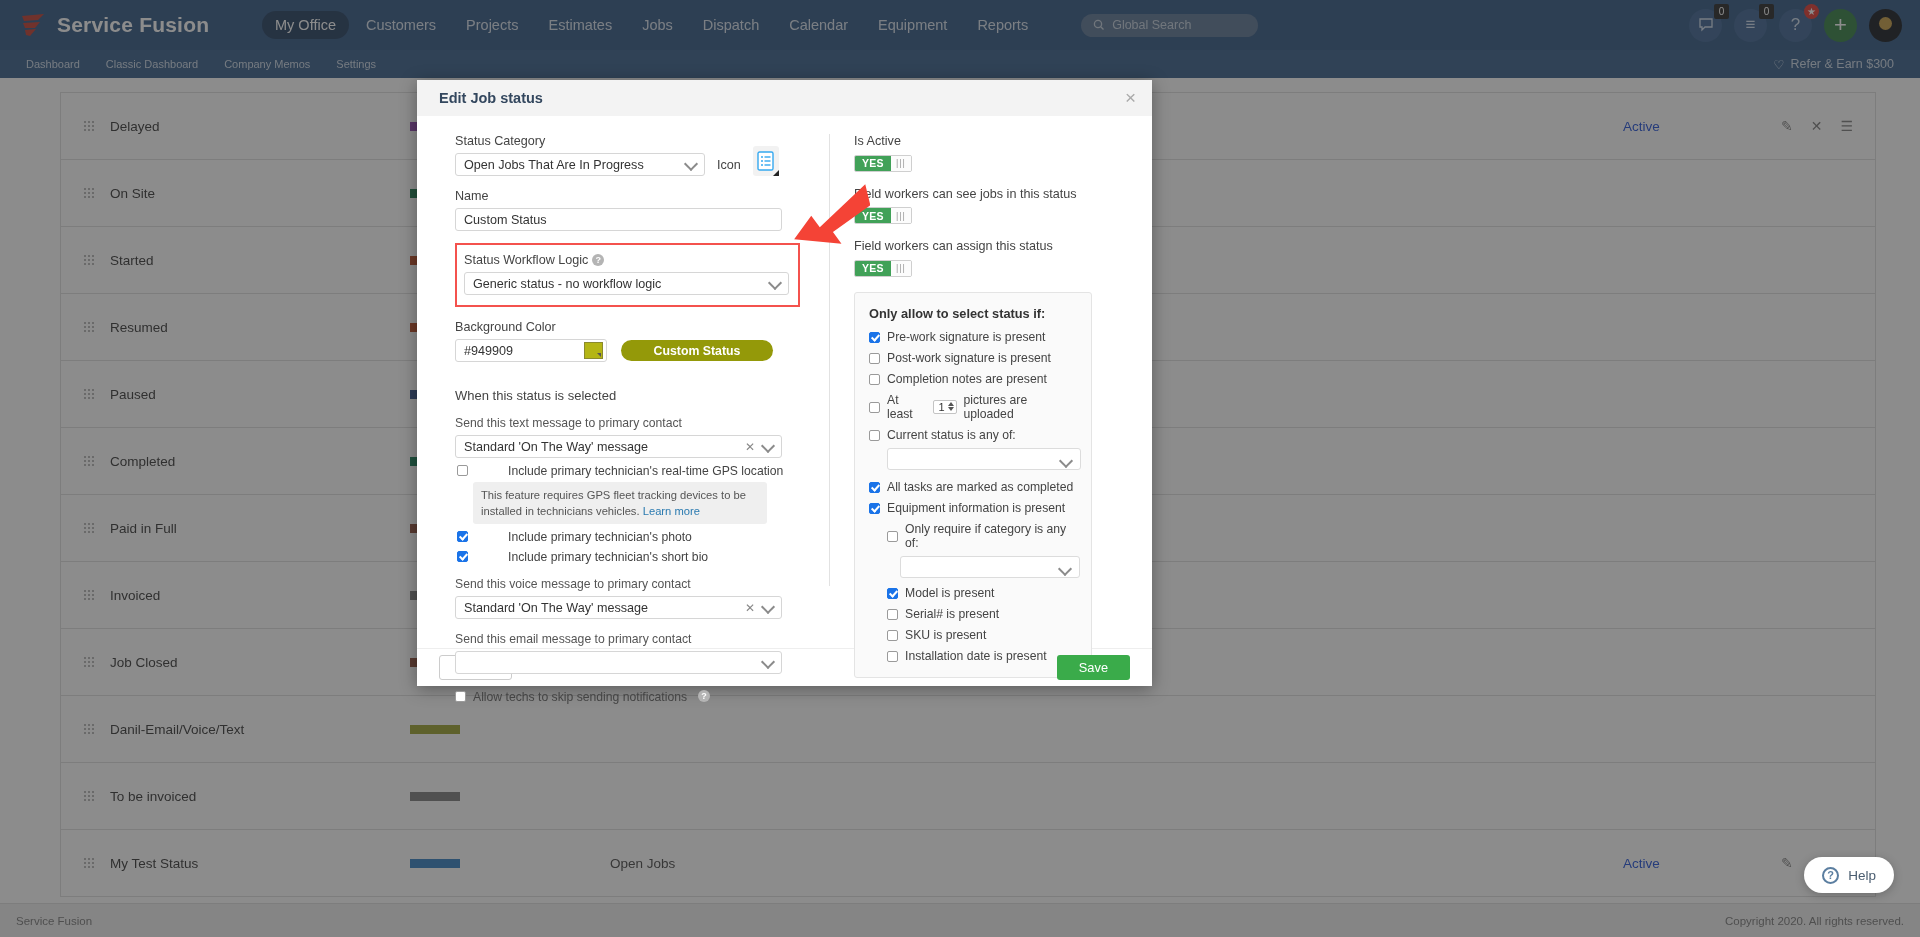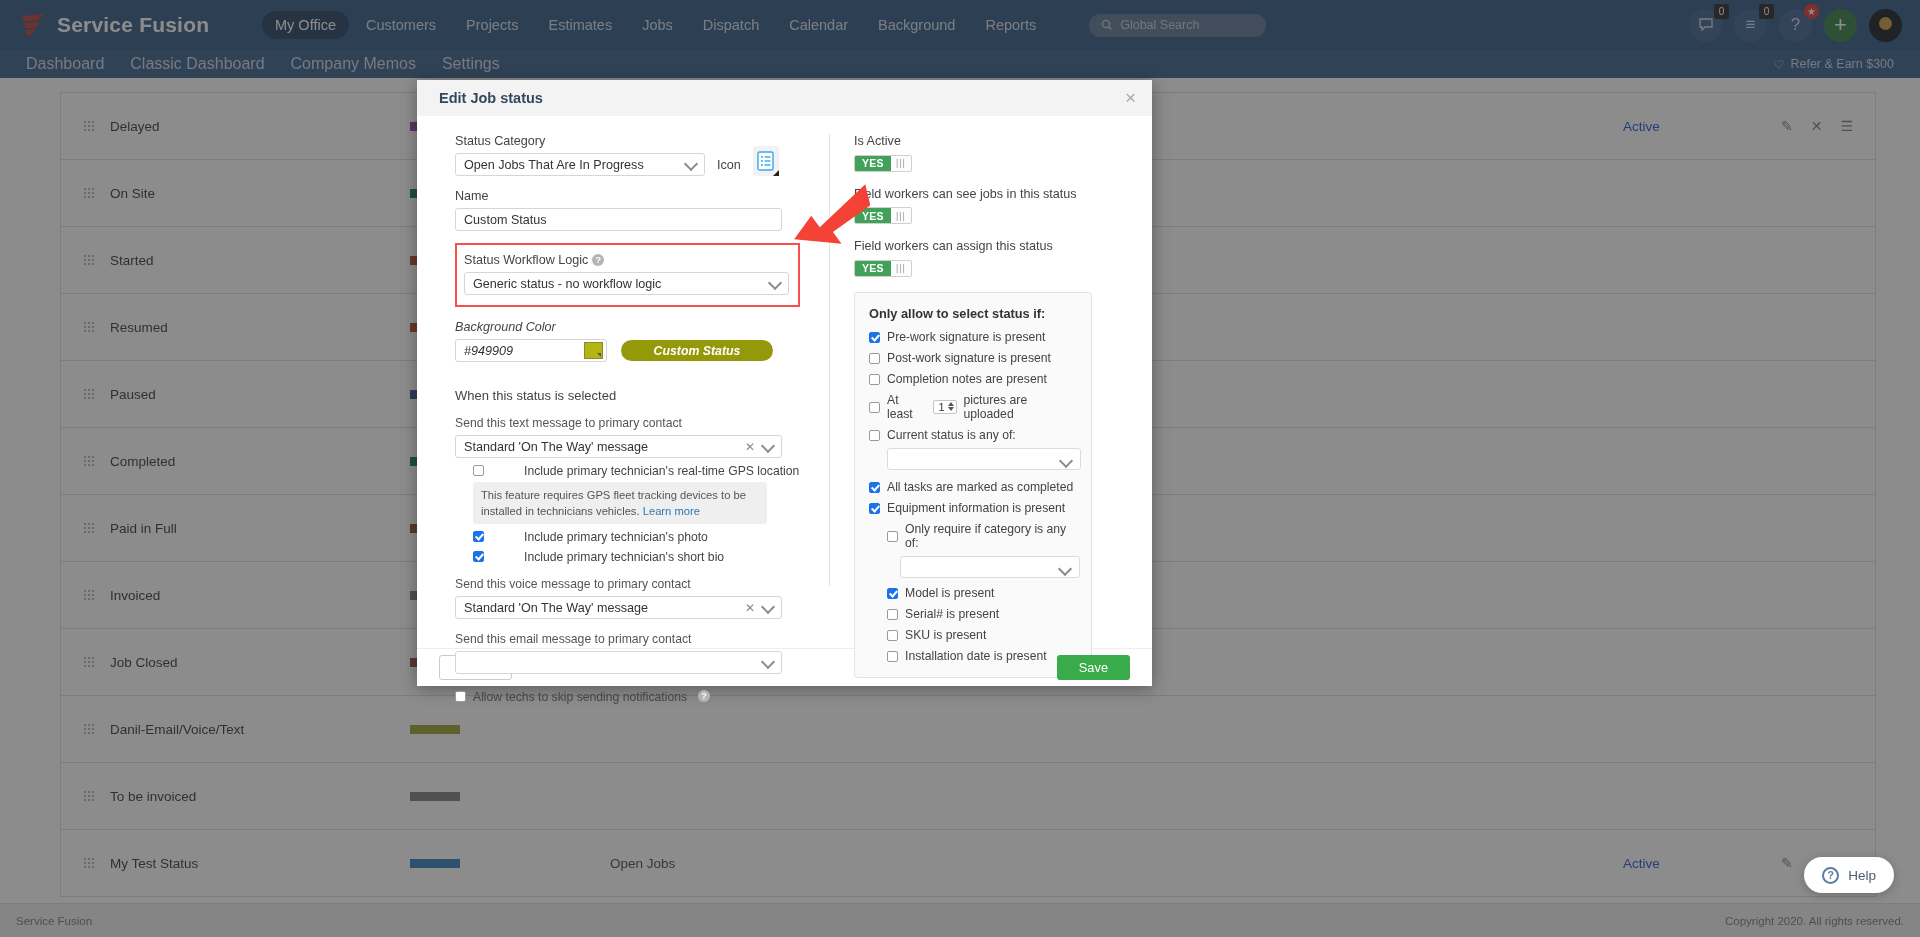--- a/index.html
+++ b/index.html
@@ -40,21 +40,21 @@
     font-size:10px; min-width:15px; height:15px; border-radius:2px;
     display:flex; align-items:center; justify-content:center; padding:0 3px;
   }
   .badge.star { background:#e2342b; border-radius:50%; width:15px; }
 
   
   #subnav {
     height:28px; background:#33starter; background:#335b88; display:flex; align-items:center;
     padding:0 26px; gap:26px; position:relative; z-index:5;
   }
-  #subnav .si { color:#cdd9e6; font-size:16px; cursor:pointer; }
+  #subnav .si { color:#cdd9e6; font-size:11px; cursor:pointer; }
   #refer { margin-left:auto; color:#cdd9e6; font-size:12.5px; display:flex; align-items:center; gap:6px; cursor:pointer; }
 
   
   #page { position:absolute; top:78px; left:0; right:0; bottom:0; background:#fff; }
   #status-list { margin:14px 44px 0 60px; border:1px solid #ddd; border-bottom:none; }
   .srow {
     height:67px; border-bottom:1px solid #ddd; display:flex; align-items:center;
     padding:0 22px; font-size:13.5px; color:#333;
   }
   .srow .grip { width:11px; height:13px; margin-right:16px; opacity:.45;
@@ -107,21 +107,21 @@
 
   #name-wrap { margin-top:13px; }
   #name-inp { width:327px; }
 
   #wf-box { margin-top:12px; border:2px solid #f4524d; padding:8px 10px 10px 7px; width:345px; }
   #wf-sel { width:325px; }
   .help { display:inline-flex; width:12px; height:12px; border-radius:50%; background:#b4b4b4;
     color:#fff; font-size:9px; align-items:center; justify-content:center; margin-left:4px;
     vertical-align:1px; cursor:pointer; font-weight:bold; }
 
-  #bg-wrap { margin-top:13px;font-style:italic; }
+  #bg-wrap { margin-top:13px; }
   #bg-row { display:flex; align-items:center; gap:14px; }
   #bg-inp { width:152px; position:relative; padding-right:26px; }
   #sw-btn { position:absolute; right:3px; top:2px; width:19px; height:17px;
     border:1px solid #8a8a2e; background:#b4b515; cursor:pointer; }
   #sw-btn::after { content:""; position:absolute; right:1px; bottom:1px;
     border-left:4px solid transparent; border-top:4px solid #555; }
   #preview-btn { width:152px; height:21px; border-radius:11px; color:#fff;
     font-size:12.3px; font-weight:bold; display:flex; align-items:center; justify-content:center; cursor:pointer; }
 
   #when-title { margin-top:26px; font-size:13px; color:#444; }
@@ -131,21 +131,21 @@
 
   .cbrow { display:flex; align-items:flex-start; gap:7px; margin-top:6px; font-size:12.2px; color:#444; }
   .cb { width:11px; height:11px; border:1px solid #9a9a9a; border-radius:2px; background:#fff;
     flex:none; margin-top:1px; cursor:pointer; position:relative; }
   .cb.on { background:#1a73e8; border-color:#1a73e8; }
   .cb.on::after { content:""; position:absolute; left:3px; top:0px; width:3px; height:6px;
     border-right:2px solid #fff; border-bottom:2px solid #fff; transform:rotate(42deg); }
   #gps-note { margin:4px 0 2px 18px; width:294px; background:#efefef; border-radius:3px;
     padding:5px 8px; font-size:11.2px; color:#555; line-height:1.45; }
   #gps-note a { color:#2a7ab0; text-decoration:none; }
-  .indent { margin-left:18px;gap:40px; }
+  .indent { margin-left:2px;gap:40px; }
 
   
   .rlabel { font-size:12.6px; color:#444; margin-bottom:5px; }
   .toggle { display:inline-flex; height:17px; border:1px solid #cfcfcf; border-radius:2px;
     overflow:hidden; cursor:pointer; }
   .toggle .yes { background:#41a158; color:#fff; font-size:10.5px; font-weight:bold;
     padding:0 7px; display:flex; align-items:center; letter-spacing:.3px; }
   .toggle .grip2 { width:20px; background:#fcfcfc; display:flex; align-items:center; justify-content:center;
     color:#9a9a9a; font-size:9px; letter-spacing:1px; }
   .tgroup { margin-bottom:15px; }
@@ -198,21 +198,21 @@
   </div>
 
   <div id="mainmenu">
     <div class="mi active">My Office</div>
     <div class="mi">Customers</div>
     <div class="mi">Projects</div>
     <div class="mi">Estimates</div>
     <div class="mi">Jobs</div>
     <div class="mi">Dispatch</div>
     <div class="mi">Calendar</div>
-    <div class="mi">Background</div>
+    <div class="mi">Equipment</div>
     <div class="mi">Reports</div>
   </div>
 
   <div id="searchbox">
     <svg width="12" height="12" viewBox="0 0 12 12">
       <circle cx="5" cy="5" r="3.6" fill="none" stroke="#c3cfdc" stroke-width="1.3"></circle>
       <line x1="7.7" y1="7.7" x2="10.5" y2="10.5" stroke="#c3cfdc" stroke-width="1.3"></line>
     </svg>
     <span class="ph">Global Search</span>
   </div>

